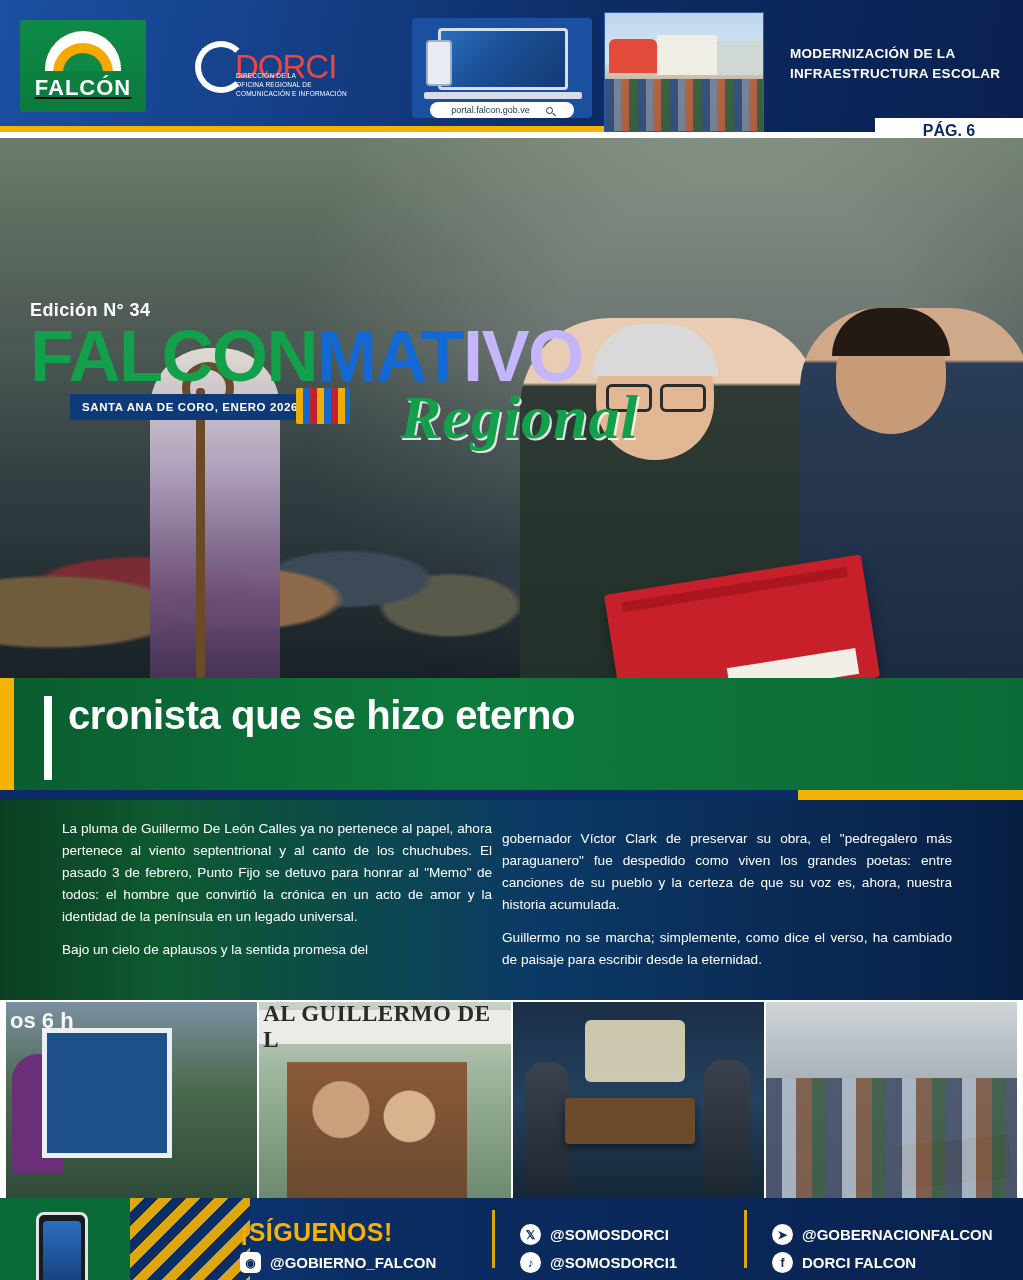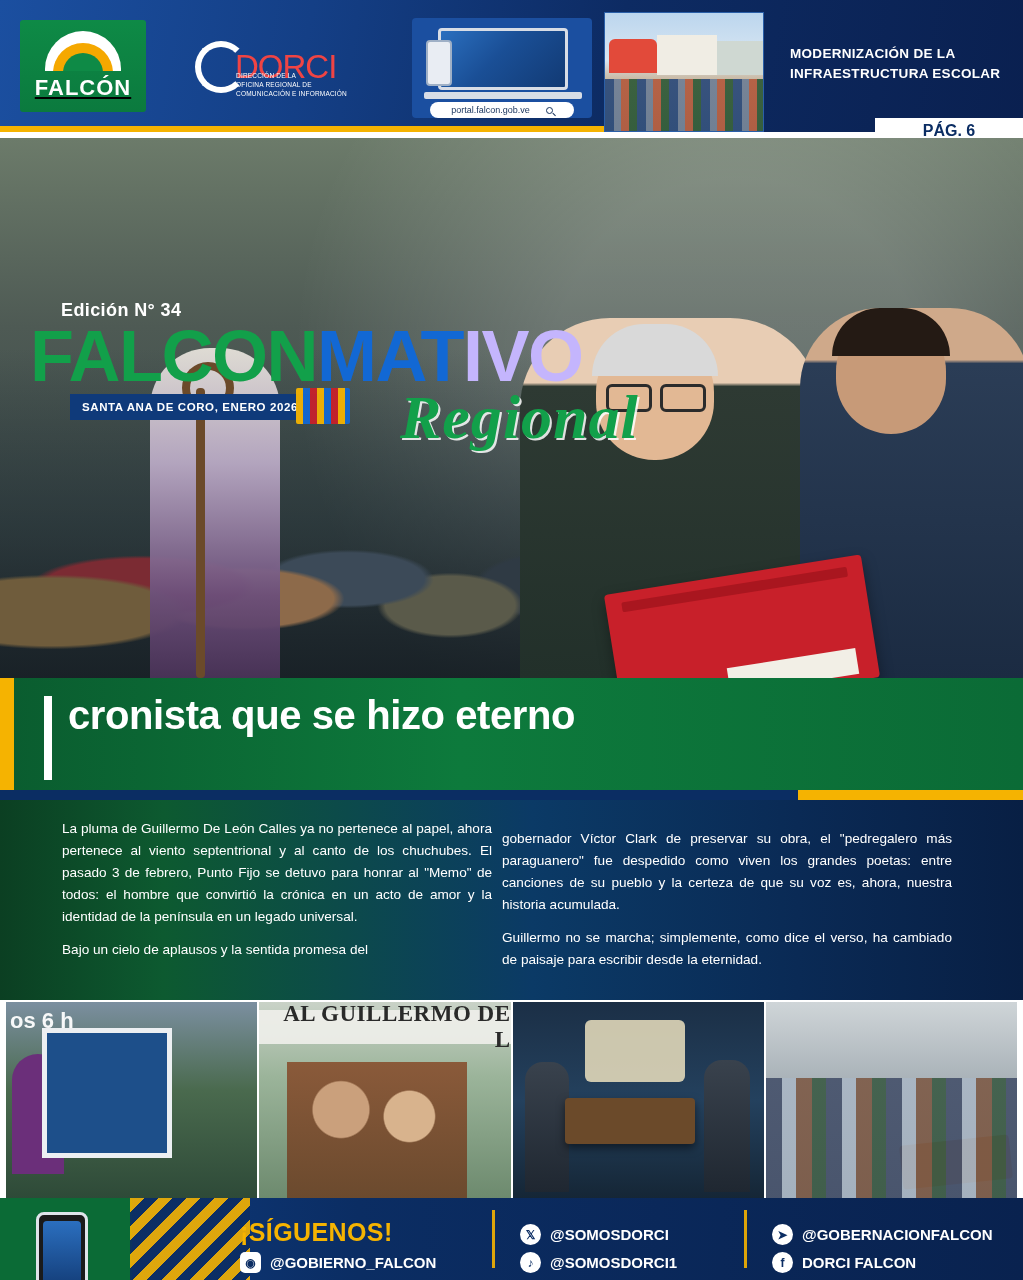--- a/index.html
+++ b/index.html
@@ -82,21 +82,21 @@
   .glasses:before,.glasses:after { content:""; position:absolute; top:0; width:40px; height:22px; border:3px solid #2b2b2b; border-radius:6px; }
   .glasses:before { left:0; } .glasses:after { right:0; }
   .manB { position:absolute; left:800px; top:170px; width:230px; height:370px;
      background:linear-gradient(180deg,#cfa98a 0%, #cfa98a 14%, #2b3d56 15%, #1b2b42 100%); border-radius:80px 80px 0 0; }
   .manB-head { position:absolute; left:836px; top:178px; width:110px; height:118px; background:#c79a78; border-radius:55px; }
   .manB-hair { position:absolute; left:832px; top:170px; width:118px; height:48px; background:#241a14; border-radius:59px 59px 0 0; }
   .red-folder { position:absolute; left:612px; top:436px; width:260px; height:124px; background:#c8202a; border-radius:4px; transform:rotate(-9deg); box-shadow:0 6px 14px rgba(0,0,0,.35); }
   .red-folder:after { content:""; position:absolute; left:16px; top:10px; width:228px; height:10px; background:#a9161f; border-radius:2px; }
   .paper-sheets { position:absolute; left:728px; top:520px; width:130px; height:26px; background:#f2efe6; transform:rotate(-9deg); }
 
-  .edition { position:absolute; left:30px; top:162px; color:#ffffff; font-size:18px; font-weight:bold; letter-spacing:.4px;margin-left:31px; }
+  .edition { position:absolute; left:30px; top:162px; color:#ffffff; font-size:18px; font-weight:bold; letter-spacing:.4px; }
   .logo-info { position:absolute; left:30px; top:182px; font-size:72px; font-weight:bold; letter-spacing:-1.5px; line-height:1; }
   .logo-info .g { color:#12a04a; }
   .logo-info .b { color:#1268d4; }
   .logo-info .d { color:#c4b5fd; }
   .ribbon { position:absolute; left:34px; top:256px; width:252px; height:26px; background:#0f3a7a;
      color:#fff; font-size:11.5px; font-weight:bold; letter-spacing:.6px; display:flex; align-items:center; padding-left:12px;margin-left:36px; }
   .flagbars { position:absolute; left:296px; top:250px; width:54px; height:36px;
      background:repeating-linear-gradient(90deg,#f5b301 0 7px, #1268d4 7px 14px, #c8202a 14px 21px); border-radius:2px; opacity:.95; }
   .regional { position:absolute; left:400px; top:244px; color:#12a04a; font-family:"Liberation Serif", serif; font-style:italic; font-weight:bold;
      font-size:62px; text-shadow:2px 2px 0 rgba(255,255,255,.85); letter-spacing:1px; }
@@ -112,21 +112,21 @@
 
   
   .bodyband { position:absolute; left:0; top:800px; width:1023px; height:200px;
      background:linear-gradient(90deg,#0b3f22 0%, #0d5a30 16%, #0b3a66 52%, #0a2a55 78%, #081f44 100%); }
   .col { position:absolute; top:818px; color:#ffffff; font-size:13.6px; line-height:1.62; text-align:justify; }
   .col p { margin-bottom:11px; }
   .col-left { left:62px; width:430px; }
   .col-right { left:502px; width:450px;margin-top:10px; }
 
   
-  .strip { position:absolute; left:0; top:1002px; width:1023px; height:196px; display:flex; gap:2px; padding:0 6px;text-align:right; }
+  .strip { position:absolute; left:0; top:1002px; width:1023px; height:196px; display:flex; gap:2px; padding:0 6px; }
   .ph { position:relative; flex:1; overflow:hidden; background:#2a3b4c; }
   .ph1 { background:linear-gradient(180deg,#7b8fa0 0%, #4a6a4e 45%, #2e4a38 100%); }
   .ph1:after { content:""; position:absolute; left:36px; top:26px; width:120px; height:120px; background:#1d4f8a; border:5px solid #eceff2; }
   .ph1:before { content:""; position:absolute; left:6px; top:52px; width:52px; height:120px; background:#6b2f7a; border-radius:26px 26px 0 0; }
   .ph-caption1 { position:absolute; left:4px; top:6px; color:#fff; font-weight:bold; font-size:22px; opacity:.95; }
   .ph2 { background:linear-gradient(180deg,#c9d2c7 0%, #9bb49a 38%, #6d8a6e 100%); }
   .ph2-bar { position:absolute; left:0; top:8px; width:100%; height:34px; background:rgba(240,240,235,.9); color:#2a2a2a;
      font-family:"Liberation Serif", serif; font-weight:bold; font-size:23px; display:flex; align-items:center; padding-left:4px; letter-spacing:.5px; }
   .ph2:after { content:""; position:absolute; left:28px; top:60px; width:180px; height:136px;
      background:radial-gradient(circle at 30% 35%, #caa07c 0 18%, transparent 19%),

